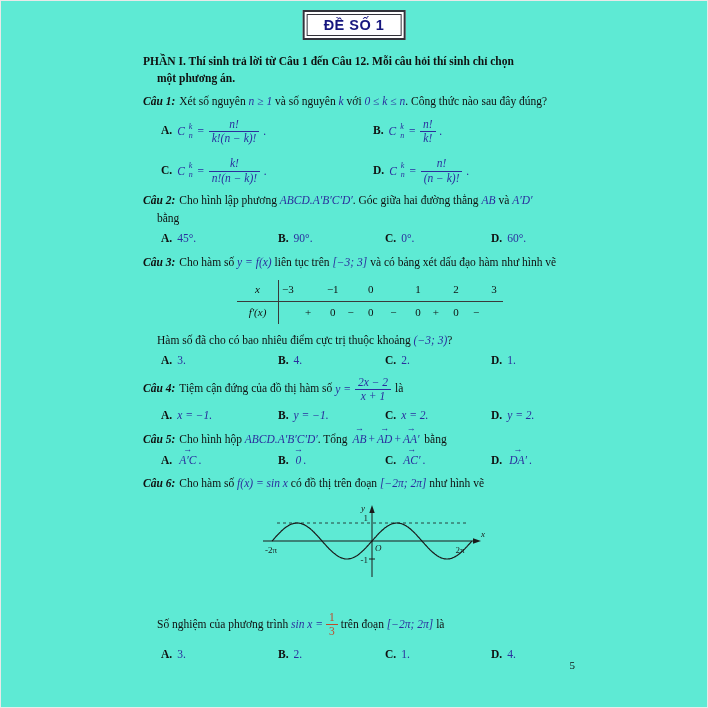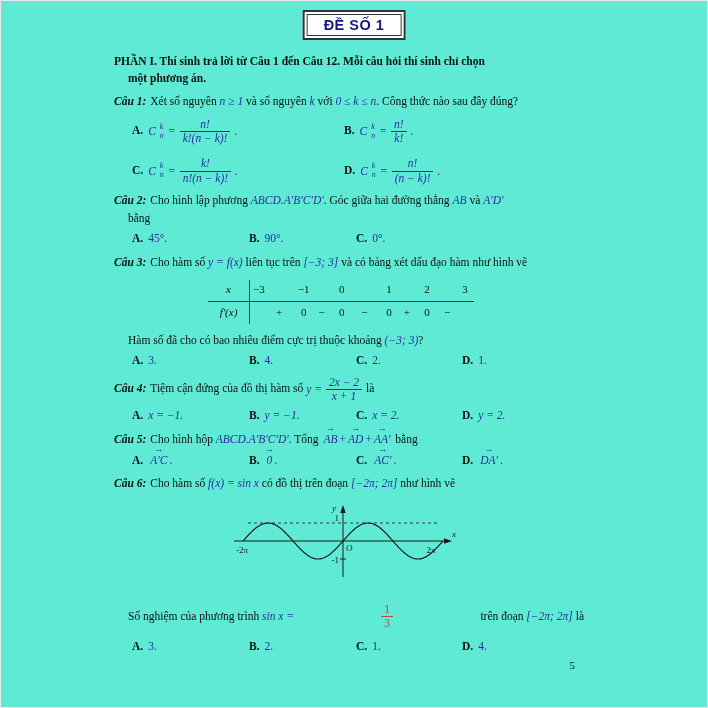--- a/index.html
+++ b/index.html
@@ -4,21 +4,21 @@
 <style>
   * { margin:0; padding:0; box-sizing:border-box; }
   html,body { background:#fff; }
   body { width:708px; height:708px; font-family:"Liberation Serif", serif; color:#101010; }
   .page { position:relative; width:708px; height:708px; background:#5eead4; overflow:hidden; border:1px solid #e9e9e9; }
 
   
   .title-box { position:absolute; top:9px; left:50%; transform:translateX(-50%); border:2px solid #33333b; padding:2px; background:#fff; }
   .title-inner { border:1px solid #33333b; padding:2px 16px; font-family:"Liberation Sans", sans-serif; font-weight:bold; font-size:14.5px; color:#16167e; letter-spacing:.5px; white-space:nowrap; }
 
-  .content { position:absolute; left:113px; top:52px; width:470px; font-size:11.5px; line-height:1.45; }
+  .content { position:absolute; left:142px; top:52px; width:470px; font-size:11.5px; line-height:1.45; }
 
   .intro { font-weight:bold; margin-bottom:7px; }
   .intro .l2 { padding-left:14px; }
 
   .question { margin-bottom:7px; }
   .q-line { margin-bottom:1px; }
   .q-label { font-weight:bold; margin-right:4px;font-style:italic; }
   .seg-m { color:#2b2e9e; font-style:italic; }
   .seg-p { color:#101010; }
   .it { font-style:italic; }
@@ -51,21 +51,21 @@
   .st-vals span { position:absolute; top:50%; transform:translate(-50%,-50%); }
 
   
   .graph-wrap { margin:7px 0 5px 112px; }
   .axis { stroke:#1a1a1a; stroke-width:1; }
   .dash { stroke:#1a1a1a; stroke-width:0.8; stroke-dasharray:3 3; }
   .curve { fill:none; stroke:#1a1a1a; stroke-width:1.2; }
   .gl { font-size:9px; fill:#1a1a1a; font-family:"Liberation Serif", serif; }
   .glit { font-style:italic; }
 
-  .q6-line { display:flex; align-items:center; flex-wrap:wrap; gap:2px; margin-top:15px; padding-left:14px;justify-content:space-between; }
+  .q6-line { display:flex; align-items:center; flex-wrap:wrap; gap:2px; margin-top:23px; padding-left:14px; }
 
   .page-num { position:absolute; right:132px; bottom:36px; font-size:11px; color:#101010; }
 </style>
 </head>
 <body>
 
 <div class="page">
 
   <div class="title-box">
     <div class="title-inner">ĐỀ SỐ 1</div>
@@ -144,20 +144,21 @@
       </div>
     </div>
 
     <div class="question">
       <p class="q-line"><span class="q-label">Câu 2:</span><span><span class="seg-p">Cho hình lập phương </span><span class="seg-m">ABCD.A′B′C′D′</span><span class="seg-p">. Góc giữa hai đường thẳng </span><span class="seg-m">AB</span><span class="seg-p"> và </span><span class="seg-m">A′D′</span></span></p>
       <p class="cont-line">bằng</p>
       <div class="opts">
         <div class="opt"><span class="opt-label">A.</span><span class="opt-val">45°.</span></div>
         <div class="opt"><span class="opt-label">B.</span><span class="opt-val">90°.</span></div>
         <div class="opt"><span class="opt-label">C.</span><span class="opt-val">0°.</span></div>
+        <div class="opt"><span class="opt-label">D.</span><span class="opt-val">60°.</span></div>
       </div>
     </div>
 
     <div class="question">
       <p class="q-line"><span class="q-label">Câu 3:</span><span><span class="seg-p">Cho hàm số </span><span class="seg-m">y = f(x)</span><span class="seg-p"> liên tục trên </span><span class="seg-m">[−3; 3]</span><span class="seg-p"> và có bảng xét dấu đạo hàm như hình vẽ</span></span></p>
 
       <div class="sign-table">
         <div class="st-row">
           <div class="st-label it">x</div>
           <div class="st-vals">

